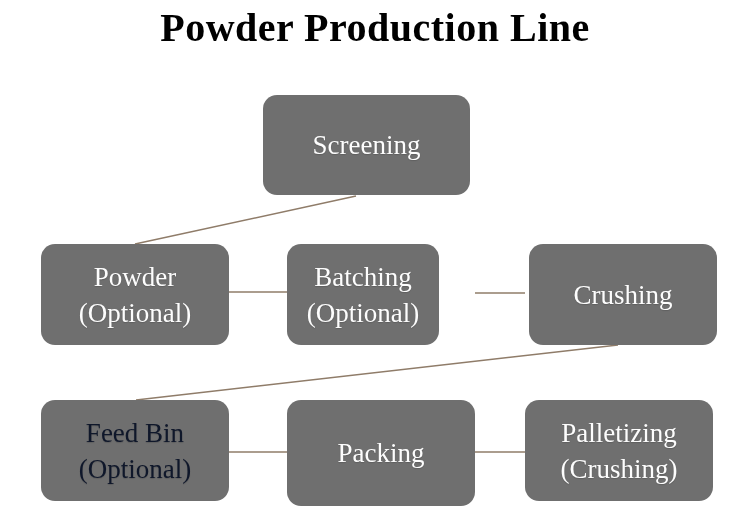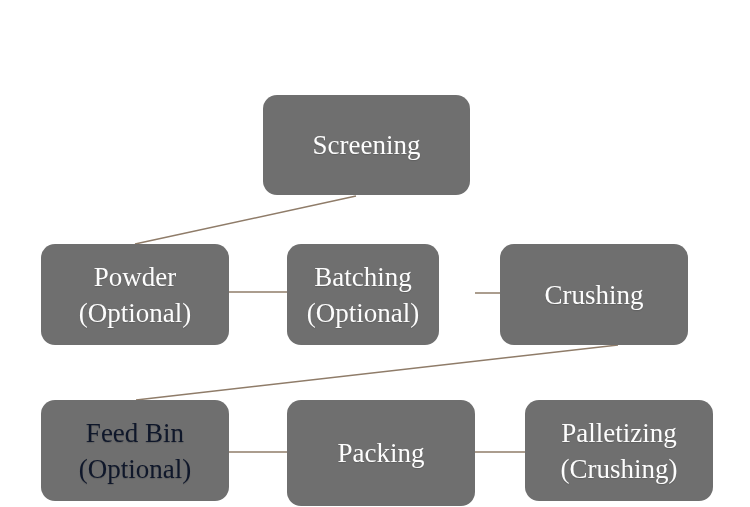--- a/index.html
+++ b/index.html
@@ -48,41 +48,42 @@
     font-size: 27px;
     line-height: 36px;
     white-space: pre-line;
     text-shadow: 0 1px 1px rgba(0,0,0,0.15);
   }
 </style>
 </head>
 <body>
 
 <div class="stage">
+  <div class="title">Powder Production Line</div>
   <svg class="connectors" viewBox="0 0 750 507" xmlns="http://www.w3.org/2000/svg">
       <line x1="356" y1="196" x2="135" y2="244" stroke="#8f7c69" stroke-width="1.5"></line>
       <line x1="229" y1="292" x2="287" y2="292" stroke="#8f7c69" stroke-width="1.5"></line>
       <line x1="475" y1="293" x2="525" y2="293" stroke="#8f7c69" stroke-width="1.5"></line>
       <line x1="618" y1="345" x2="136" y2="400" stroke="#8f7c69" stroke-width="1.5"></line>
       <line x1="229" y1="452" x2="287" y2="452" stroke="#8f7c69" stroke-width="1.5"></line>
       <line x1="475" y1="452" x2="525" y2="452" stroke="#8f7c69" stroke-width="1.5"></line>
     </svg>
   <div id="nodes-layer">
       <div class="node" style="left: 263px; top: 95px; width: 207px; height: 100px; background: rgb(111, 111, 111);">
         <span class="node-label" style="color: rgb(253, 253, 253);">Screening</span>
       </div>
       <div class="node" style="left: 41px; top: 244px; width: 188px; height: 101px; background: rgb(111, 111, 111);">
         <span class="node-label" style="color: rgb(253, 253, 253);">Powder
 (Optional)</span>
       </div>
       <div class="node" style="left: 287px; top: 244px; width: 152px; height: 101px; background: rgb(111, 111, 111);">
         <span class="node-label" style="color: rgb(253, 253, 253);">Batching
 (Optional)</span>
       </div>
-      <div class="node" style="left: 500px; top: 244px; width: 188px; height: 101px; background: rgb(111, 111, 111);">
+      <div class="node" style="left: 529px; top: 244px; width: 188px; height: 101px; background: rgb(111, 111, 111);">
         <span class="node-label" style="color: rgb(253, 253, 253);">Crushing</span>
       </div>
       <div class="node" style="left: 41px; top: 400px; width: 188px; height: 101px; background: rgb(111, 111, 111);">
         <span class="node-label" style="color: #0f172a;">Feed Bin
 (Optional)</span>
       </div>
       <div class="node" style="left: 287px; top: 400px; width: 188px; height: 106px; background: rgb(111, 111, 111); text-align: right;">
         <span class="node-label" style="color: rgb(253, 253, 253);">Packing</span>
       </div>
       <div class="node" style="left: 525px; top: 400px; width: 188px; height: 101px; background: rgb(111, 111, 111);">

